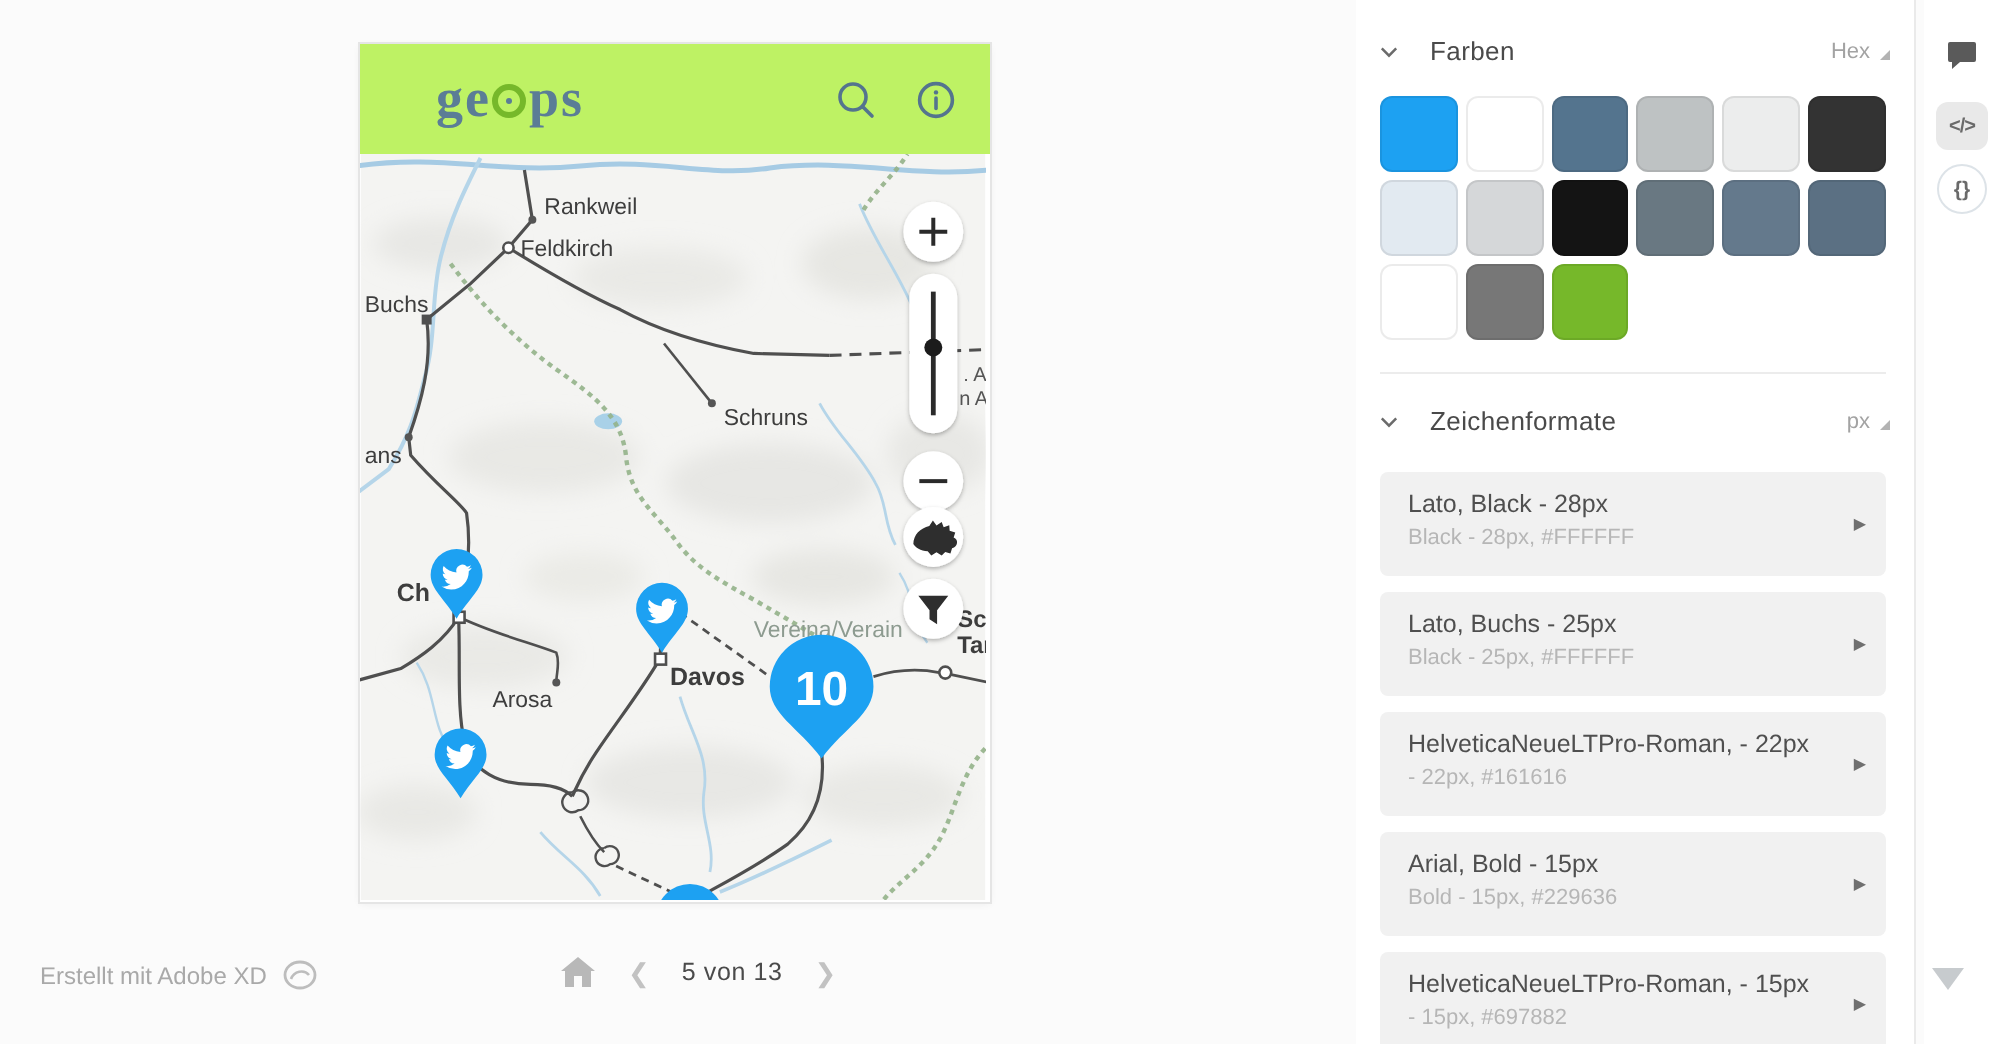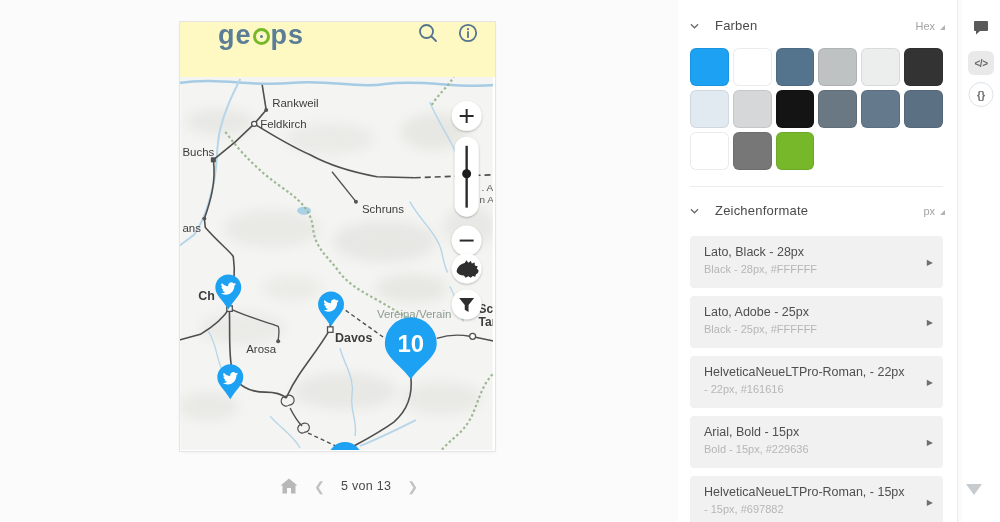--- a/index.html
+++ b/index.html
@@ -4,21 +4,21 @@
 <style>
   * { margin:0; padding:0; box-sizing:border-box; }
   html,body { width:1000px; height:522px; overflow:hidden;
     font-family:"Liberation Sans", sans-serif; background:#fbfbfb; }
   .stage { position:relative; width:1000px; height:522px; }
 
   
   .phone { position:absolute; left:180px; top:22px; width:315px; height:429px;
     background:#fff; box-shadow:0 0 0 1px #e5e5e5, 0 1px 4px rgba(0,0,0,.06); }
   .phone-header { position:absolute; left:0; top:0; width:100%; height:55px;
-    background:#fef9c3; display:flex; align-items:flex-start; padding:0 16px 0 38px; }
+    background:#bef264; display:flex; align-items:center; padding:0 16px 0 38px;font-family:Liberation Serif, serif; }
   .logo { font-size:27px; font-weight:bold; letter-spacing:1px; color:#5b7d96;
     display:flex; align-items:center; line-height:1; }
   .logo .o-ring { display:inline-block; width:17px; height:17px; border:3.5px solid #76B82A;
     border-radius:50%; margin:0 1px; position:relative; top:1px; }
   .logo .o-ring::after { content:""; position:absolute; left:4px; top:4px; width:3px; height:3px;
     border-radius:50%; background:#5b7d96; }
   .header-icons { margin-left:auto; display:flex; align-items:center; gap:18px; }
   .map-wrap { position:absolute; left:0; top:55px; width:313px; height:373px; overflow:hidden; }
 
   
@@ -226,20 +226,27 @@
           </g>
           <g filter="url(#btnshadow)">
             <circle cx="287" cy="228" r="15" fill="#fff"></circle>
             <path fill="#2d2d2d" d="M279.5,221.5 h15 l-5.6,7.2 v7 l-3.8,-2.4 v-4.6 z"></path>
           </g>
         </g>
       </svg>
     </div>
   </div>
 
+  <div class="credit">
+    <span>Erstellt mit Adobe XD</span>
+    <svg width="18" height="15" viewBox="0 0 18 15">
+      <ellipse cx="9" cy="7.5" rx="7.5" ry="6.5" fill="none" stroke="#bdbdbd" stroke-width="1.4"></ellipse>
+      <path d="M4.5,9.5 C6,5.5 11,4.5 13.5,7.5" fill="none" stroke="#bdbdbd" stroke-width="1.3"></path>
+    </svg>
+  </div>
 
   <div class="pager">
     <svg width="18" height="16" viewBox="0 0 18 16">
       <path d="M9,0.5 L17.5,7.5 H15.5 V15.5 H11 V10 H7 V15.5 H2.5 V7.5 H0.5 Z" fill="#b8b8b8"></path>
     </svg>
     <span class="chev">❮</span>
     <span class="count">5 von 13</span>
     <span class="chev">❯</span>
   </div>
 
@@ -289,21 +296,21 @@
     </div>
 
     <div class="stylecards">
 
     <div class="stylecard">
           <div class="t">Lato, Black - 28px</div>
           <div class="s">Black - 28px, #FFFFFF</div>
           <span class="arrow">▶</span>
         </div>
         <div class="stylecard">
-          <div class="t">Lato, Adobe - 25px</div>
+          <div class="t">Lato, Buchs - 25px</div>
           <div class="s">Black - 25px, #FFFFFF</div>
           <span class="arrow">▶</span>
         </div>
         <div class="stylecard">
           <div class="t">HelveticaNeueLTPro-Roman, - 22px</div>
           <div class="s">- 22px, #161616</div>
           <span class="arrow">▶</span>
         </div>
         <div class="stylecard">
           <div class="t">Arial, Bold - 15px</div>

